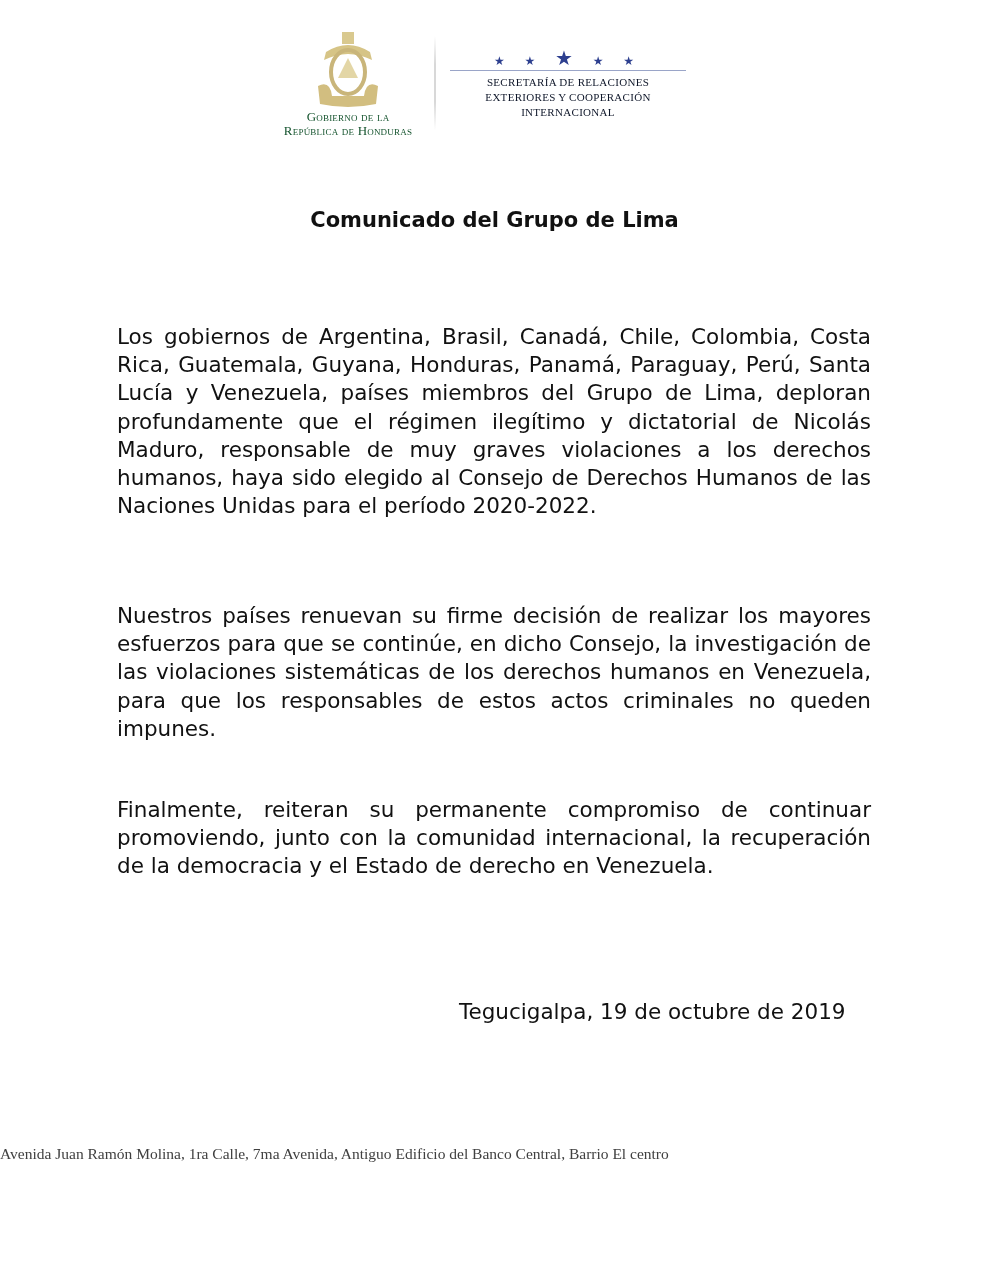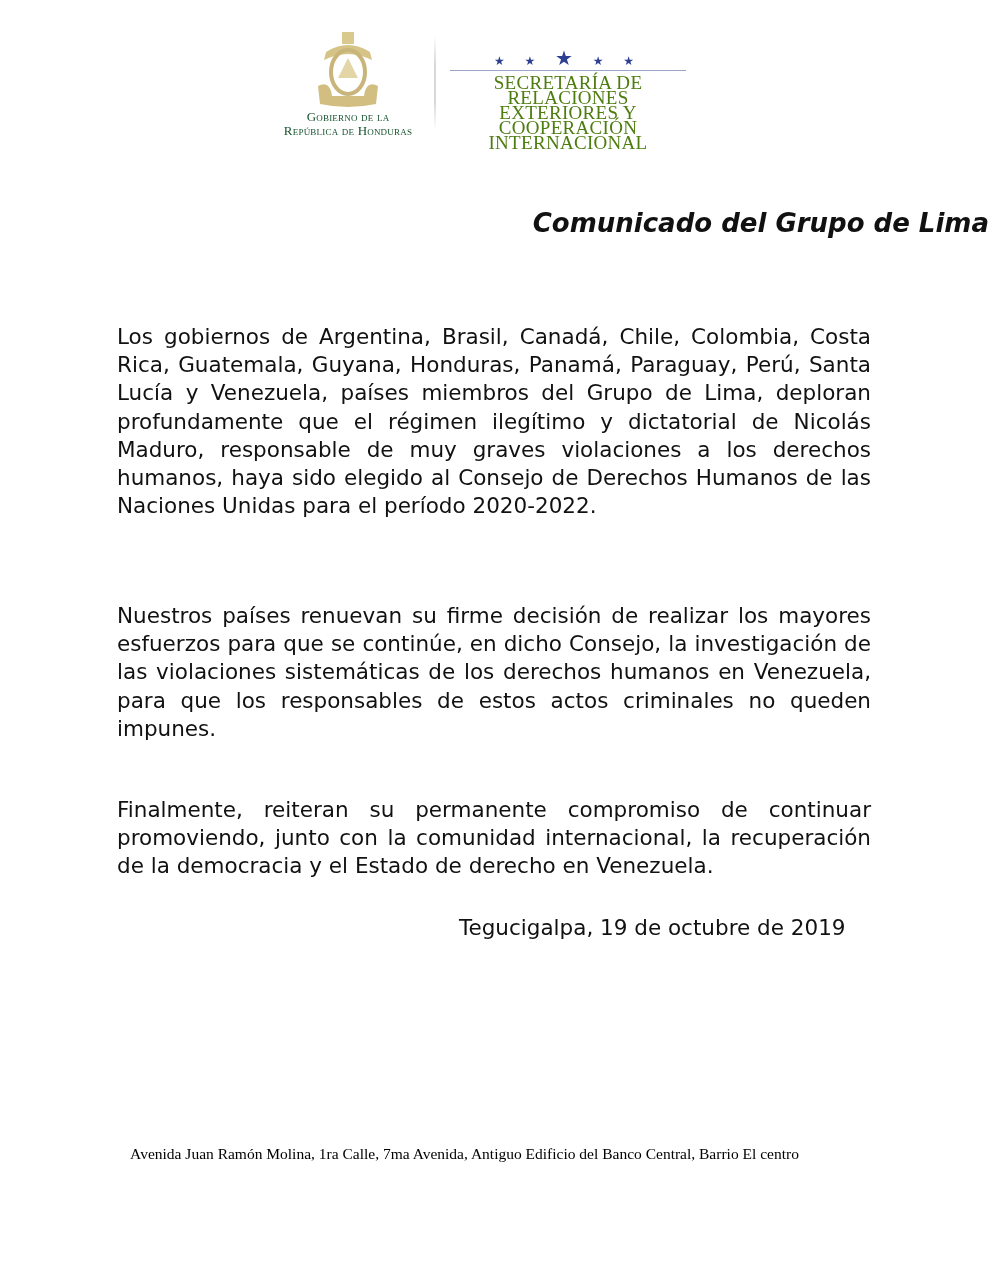--- a/index.html
+++ b/index.html
@@ -6,28 +6,28 @@
   body { width: 989px; height: 1280px; position: relative; overflow: hidden; font-family: "DejaVu Sans", sans-serif; color: #111; }
   .header { position: absolute; top: 20px; left: 0; width: 989px; height: 120px; }
   .gov { position: absolute; left: 268px; top: 10px; width: 160px; text-align: center; }
   .emblem { width: 72px; height: 80px; margin: 0 auto; position: relative; }
   .gov-text { font-family: "Liberation Serif", serif; font-variant: small-caps; color: #14532d; font-size: 13px; line-height: 14px; letter-spacing: 0.2px; }
   .vdivider { position: absolute; left: 434px; top: 16px; width: 2px; height: 94px; background: linear-gradient(#fff, #d8d8d8 30%, #d8d8d8 70%, #fff); }
   .sre { position: absolute; left: 450px; top: 28px; width: 236px; text-align: center; }
   .stars { color: #2d3f8f; font-size: 12px; letter-spacing: 8px; height: 20px; line-height: 20px; }
   .stars .big { font-size: 20px; }
   .hline { height: 1px; background: #9aa5c8; margin: 2px 0 4px 0; }
-  .sre-text { font-family: "Liberation Serif", serif; color: #4d7c0f; font-size: 19px; line-height: 15px; letter-spacing: 0.3px; }
-  .title { position: absolute; top: 208px; left: 0; width: 989px; text-align: right; font-weight: bold; font-size: 26px; font-style: italic; }
+  .sre-text { font-family: "Liberation Serif", serif; color: #0f172a; font-size: 11px; line-height: 15px; letter-spacing: 0.3px; }
+  .title { position: absolute; top: 208px; left: 0; width: 989px; text-align: center; font-weight: bold; font-size: 21px; }
   .para { position: absolute; left: 117px; width: 754px; font-size: 21.5px; line-height: 28.2px; text-align: justify; margin-top: 32px; }
   .p1 { top: 291px; }
   .p2 { top: 570px; }
   .p3 { top: 764px; }
-  .date { position: absolute; top: 915px; left: 459px; font-size: 21.5px; }
-  .footer { position: absolute; top: 1144px; left: 0; width: 929px; text-align: center; font-family: "Liberation Serif", serif; color: #000000; font-size: 15.5px; line-height: 19px; }
+  .date { position: absolute; top: 999px; left: 459px; font-size: 21.5px; }
+  .footer { position: absolute; top: 1144px; left: 0; width: 929px; text-align: left; font-family: "Liberation Serif", serif; color: #404040; font-size: 15.5px; line-height: 19px; }
 </style>
 </head>
 <body>
 
 <div class="header">
   <div class="gov">
     <div class="emblem">
       <svg width="72" height="80" viewBox="0 0 72 80">
         <rect x="30" y="2" width="12" height="12" fill="#d9c98f"></rect>
         <path d="M14 22 Q36 8 58 22 L60 30 Q36 18 12 30 Z" fill="#d6c486"></path>

